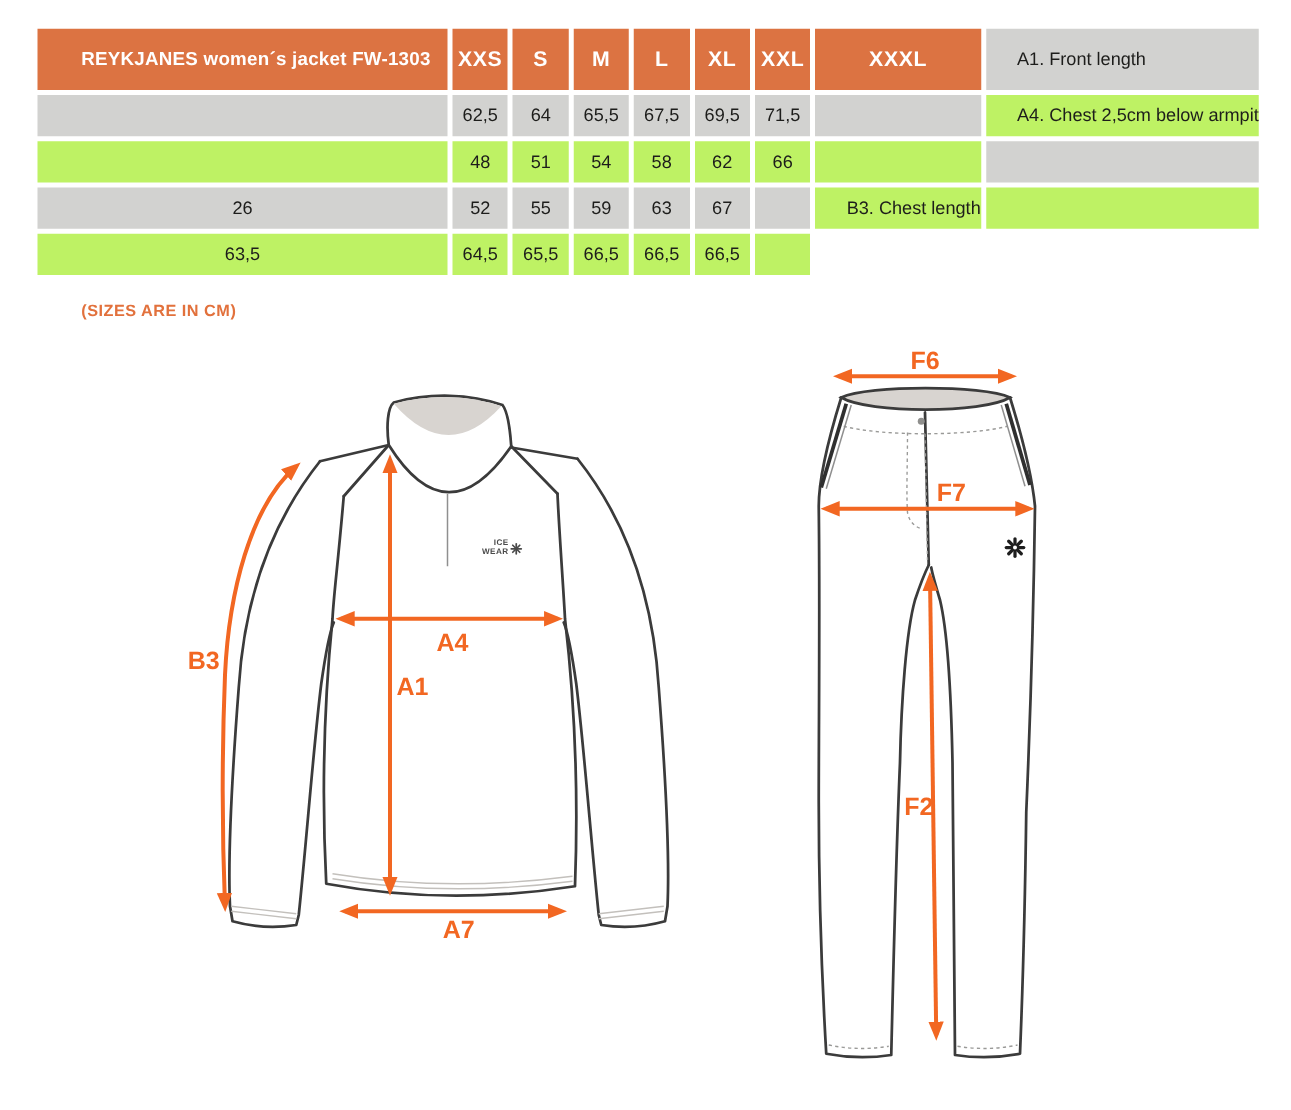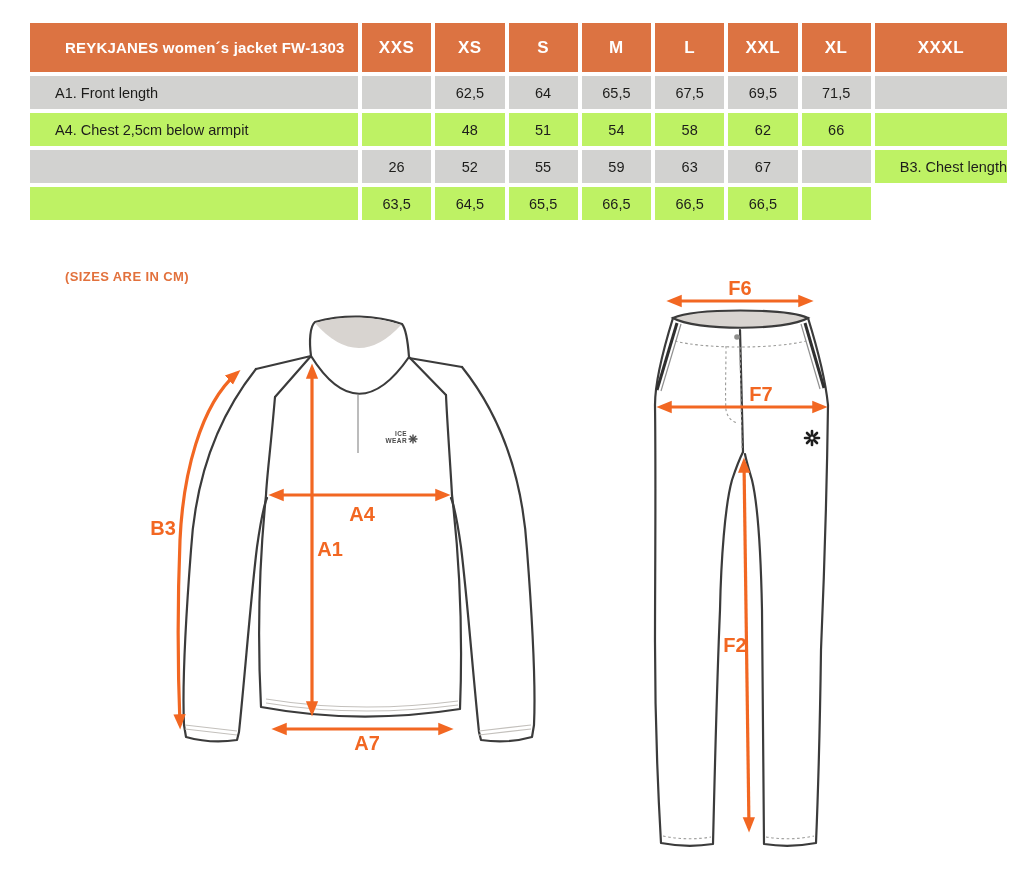--- a/index.html
+++ b/index.html
@@ -12,21 +12,21 @@
       grid-template-rows:49px repeat(4,33px);gap:4px;background:#ffffff;}
   .cell{display:flex;align-items:center;justify-content:center;
       font-size:14.5px;color:#1d1d1b;white-space:nowrap;}
   .head{background:#DC7342;color:#ffffff;font-weight:bold;letter-spacing:.5px;font-size:17px;}
   .title{justify-content:flex-start;padding-left:35px;font-size:15px;letter-spacing:.2px;}
   .lab{justify-content:flex-start;padding-left:25px;}
   .dark{background:#D2D2D0;}
   .light{background:#bef264;}
 
   .units{position:absolute;left:65px;top:241px;color:#E2713C;font-weight:bold;
-      font-size:13px;letter-spacing:.4px;margin-top:28px;}
+      font-size:13px;letter-spacing:.4px;}
 
   .diagram{position:absolute;}
   .jacket{left:125px;top:295px;}
   .pants{left:640px;top:280px;}
 
   svg text.dim{font-family:"Liberation Sans",sans-serif;font-weight:bold;
       font-size:20px;fill:#F26722;}
   svg text.logo{font-family:"Liberation Sans",sans-serif;font-weight:bold;
       font-size:6.5px;fill:#4a4a4a;letter-spacing:.4px;}
   .outline{fill:none;stroke:#3b3b3b;stroke-width:2.2;stroke-linecap:round;stroke-linejoin:round;}
@@ -36,26 +36,25 @@
   .arrow{fill:none;stroke:#F26722;stroke-width:3.2;}
 </style>
 </head>
 <body>
 
 <div class="page">
 
   <div class="size-table">
     <div class="cell head title">REYKJANES women´s jacket FW-1303</div>
     <div class="cell head">XXS</div>
-    <div class="cell head">XS</div>
     <div class="cell head">S</div>
     <div class="cell head">M</div>
     <div class="cell head">L</div>
+    <div class="cell head">XL</div>
     <div class="cell head">XXL</div>
-    <div class="cell head">XL</div>
     <div class="cell head">XXXL</div>
 
     <div class="cell lab dark">A1. Front length</div>
     <div class="cell dark"></div>
     <div class="cell dark">62,5</div>
     <div class="cell dark">64</div>
     <div class="cell dark">65,5</div>
     <div class="cell dark">67,5</div>
     <div class="cell dark">69,5</div>
     <div class="cell dark">71,5</div>

